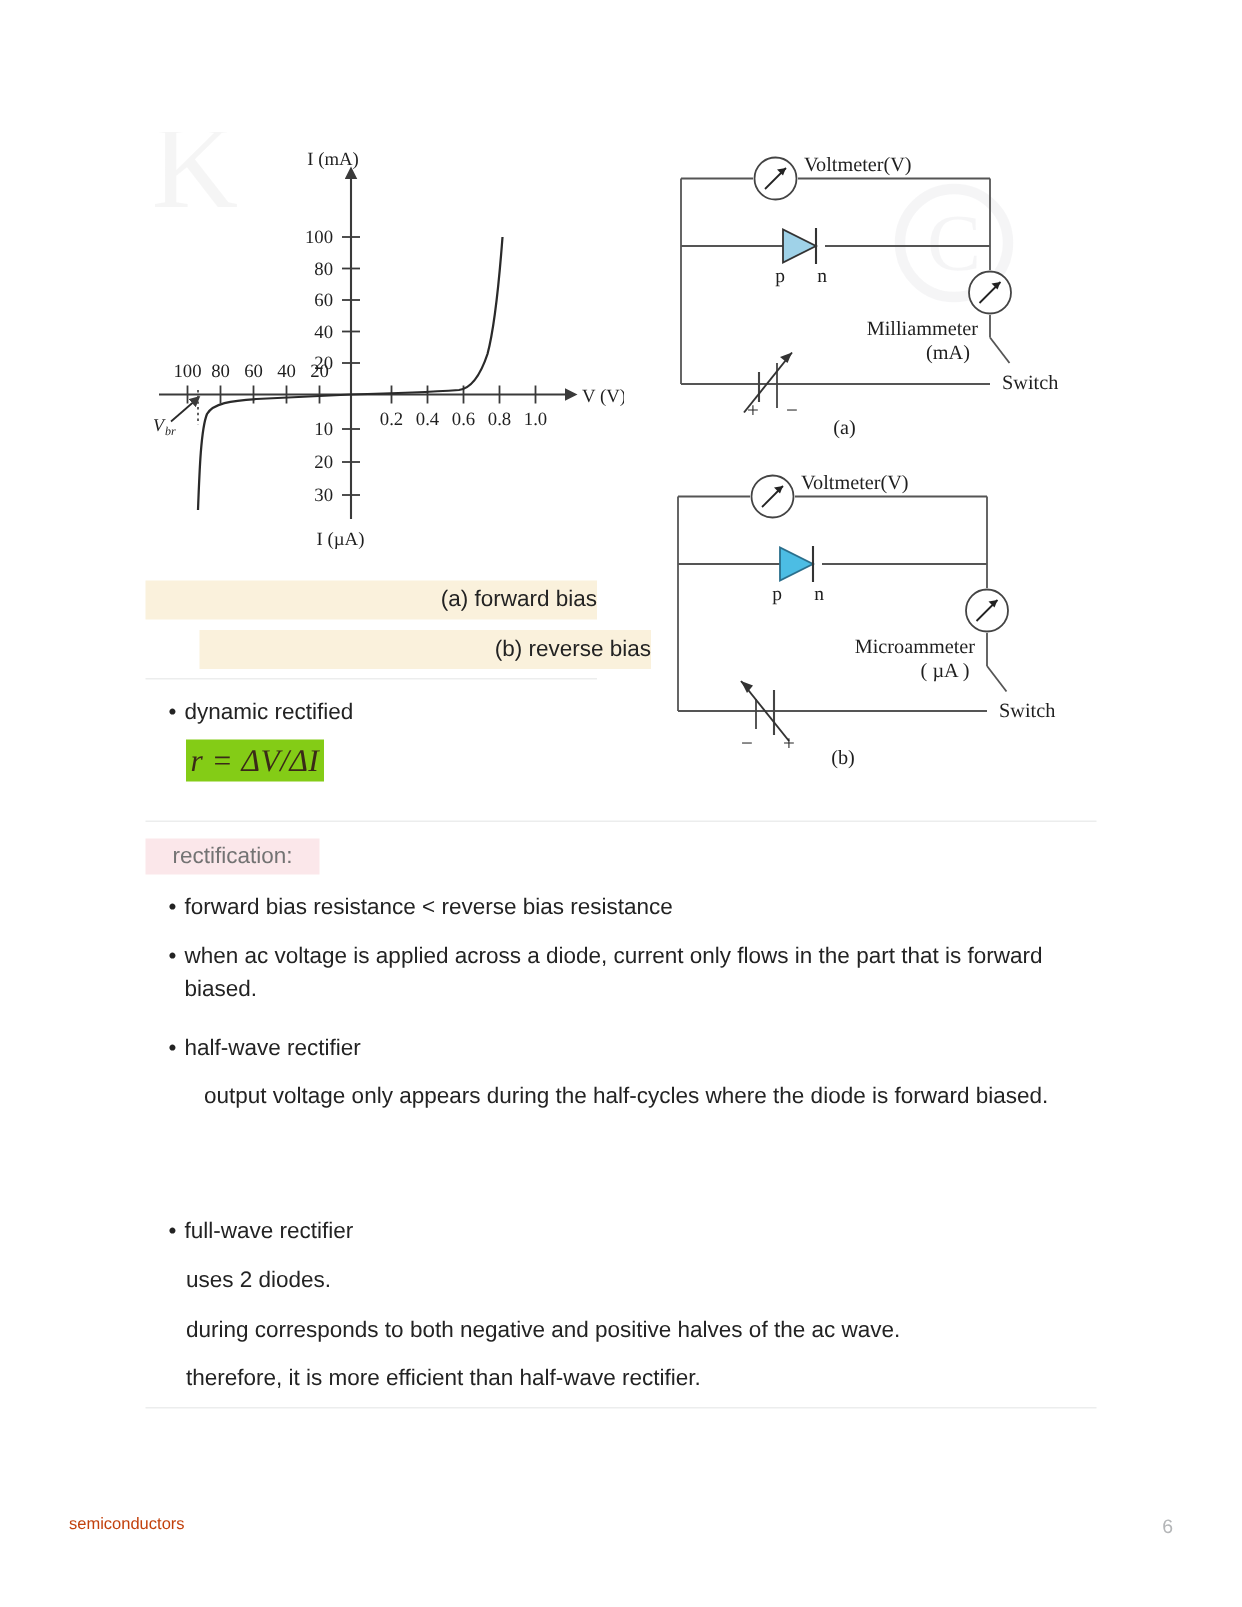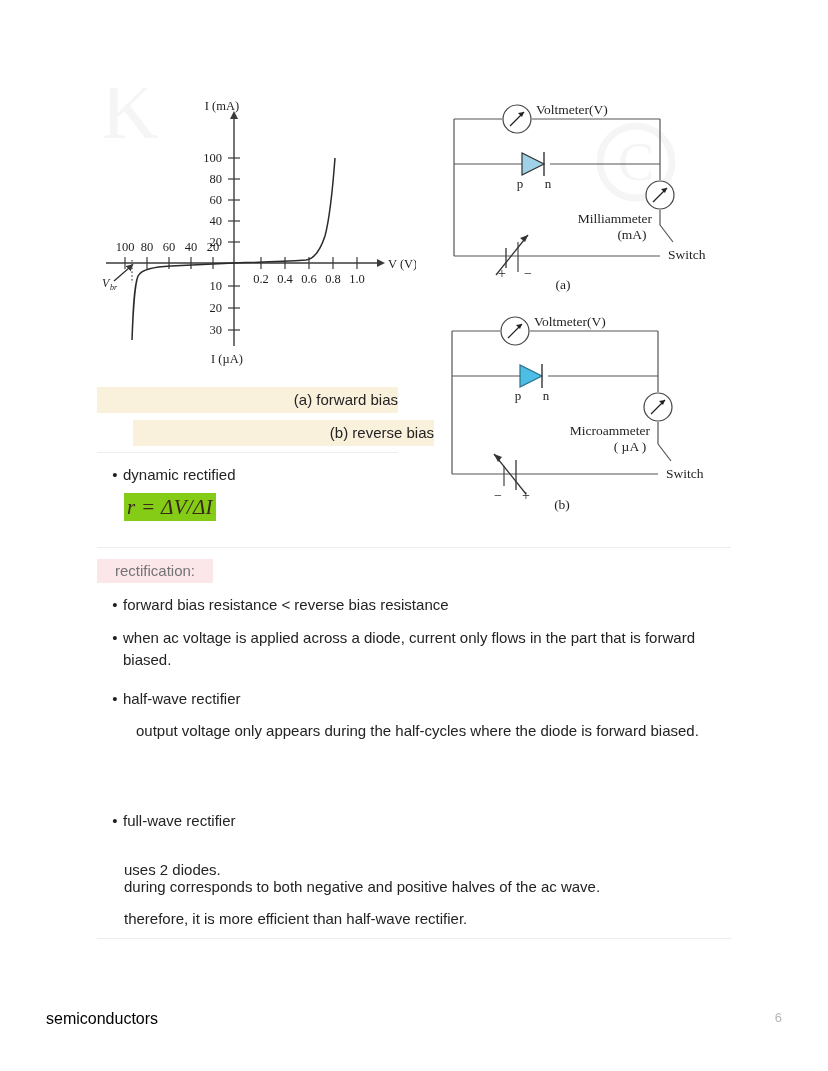--- a/index.html
+++ b/index.html
@@ -100,22 +100,22 @@
     line-height: 22px;
     color: #737373;
     background: #fbe7ea;
     padding: 1px 18px;
   }
 
   
   .footer-left {
     position: absolute;
     left: 46px; top: 1010px;
-    font-size: 16px;
-    color: #000000;
+    font-size: 11px;
+    color: #c2410c;
   }
   .footer-right {
     position: absolute;
     right: 46px; top: 1010px;
     font-size: 13px;
     color: #b4b6b8;
   }
 </style>
 </head>
 <body>
@@ -358,21 +358,21 @@
   </div>
 
   <div class="plain-row" style="left:124px; top:720px; width:572px;margin-left:12px;">output voltage only appears during the half-cycles where the diode is forward biased.</div>
 
 
   <div class="bullet-row" style="left:107px; top:810px; width:500px;">
     <span class="bullet-dot">•</span>
     <span class="bullet-text">full-wave rectifier</span>
   </div>
 
-  <div class="plain-row" style="left:124px; top:843px; width:572px;margin-top:16px;">uses 2 diodes.</div>
+  <div class="plain-row" style="left:124px; top:843px; width:572px;">uses 2 diodes.</div>
 
   <div class="plain-row" style="left:124px; top:876px; width:572px;">during corresponds to both negative and positive halves of the ac wave.</div>
 
   <div class="plain-row" style="left:124px; top:908px; width:572px;">therefore, it is more efficient than half-wave rectifier.</div>
 
   <div class="divider-full" style="top:938px;"></div>
 
   <div class="footer-left">semiconductors</div>
   <div class="footer-right">6</div>
 

